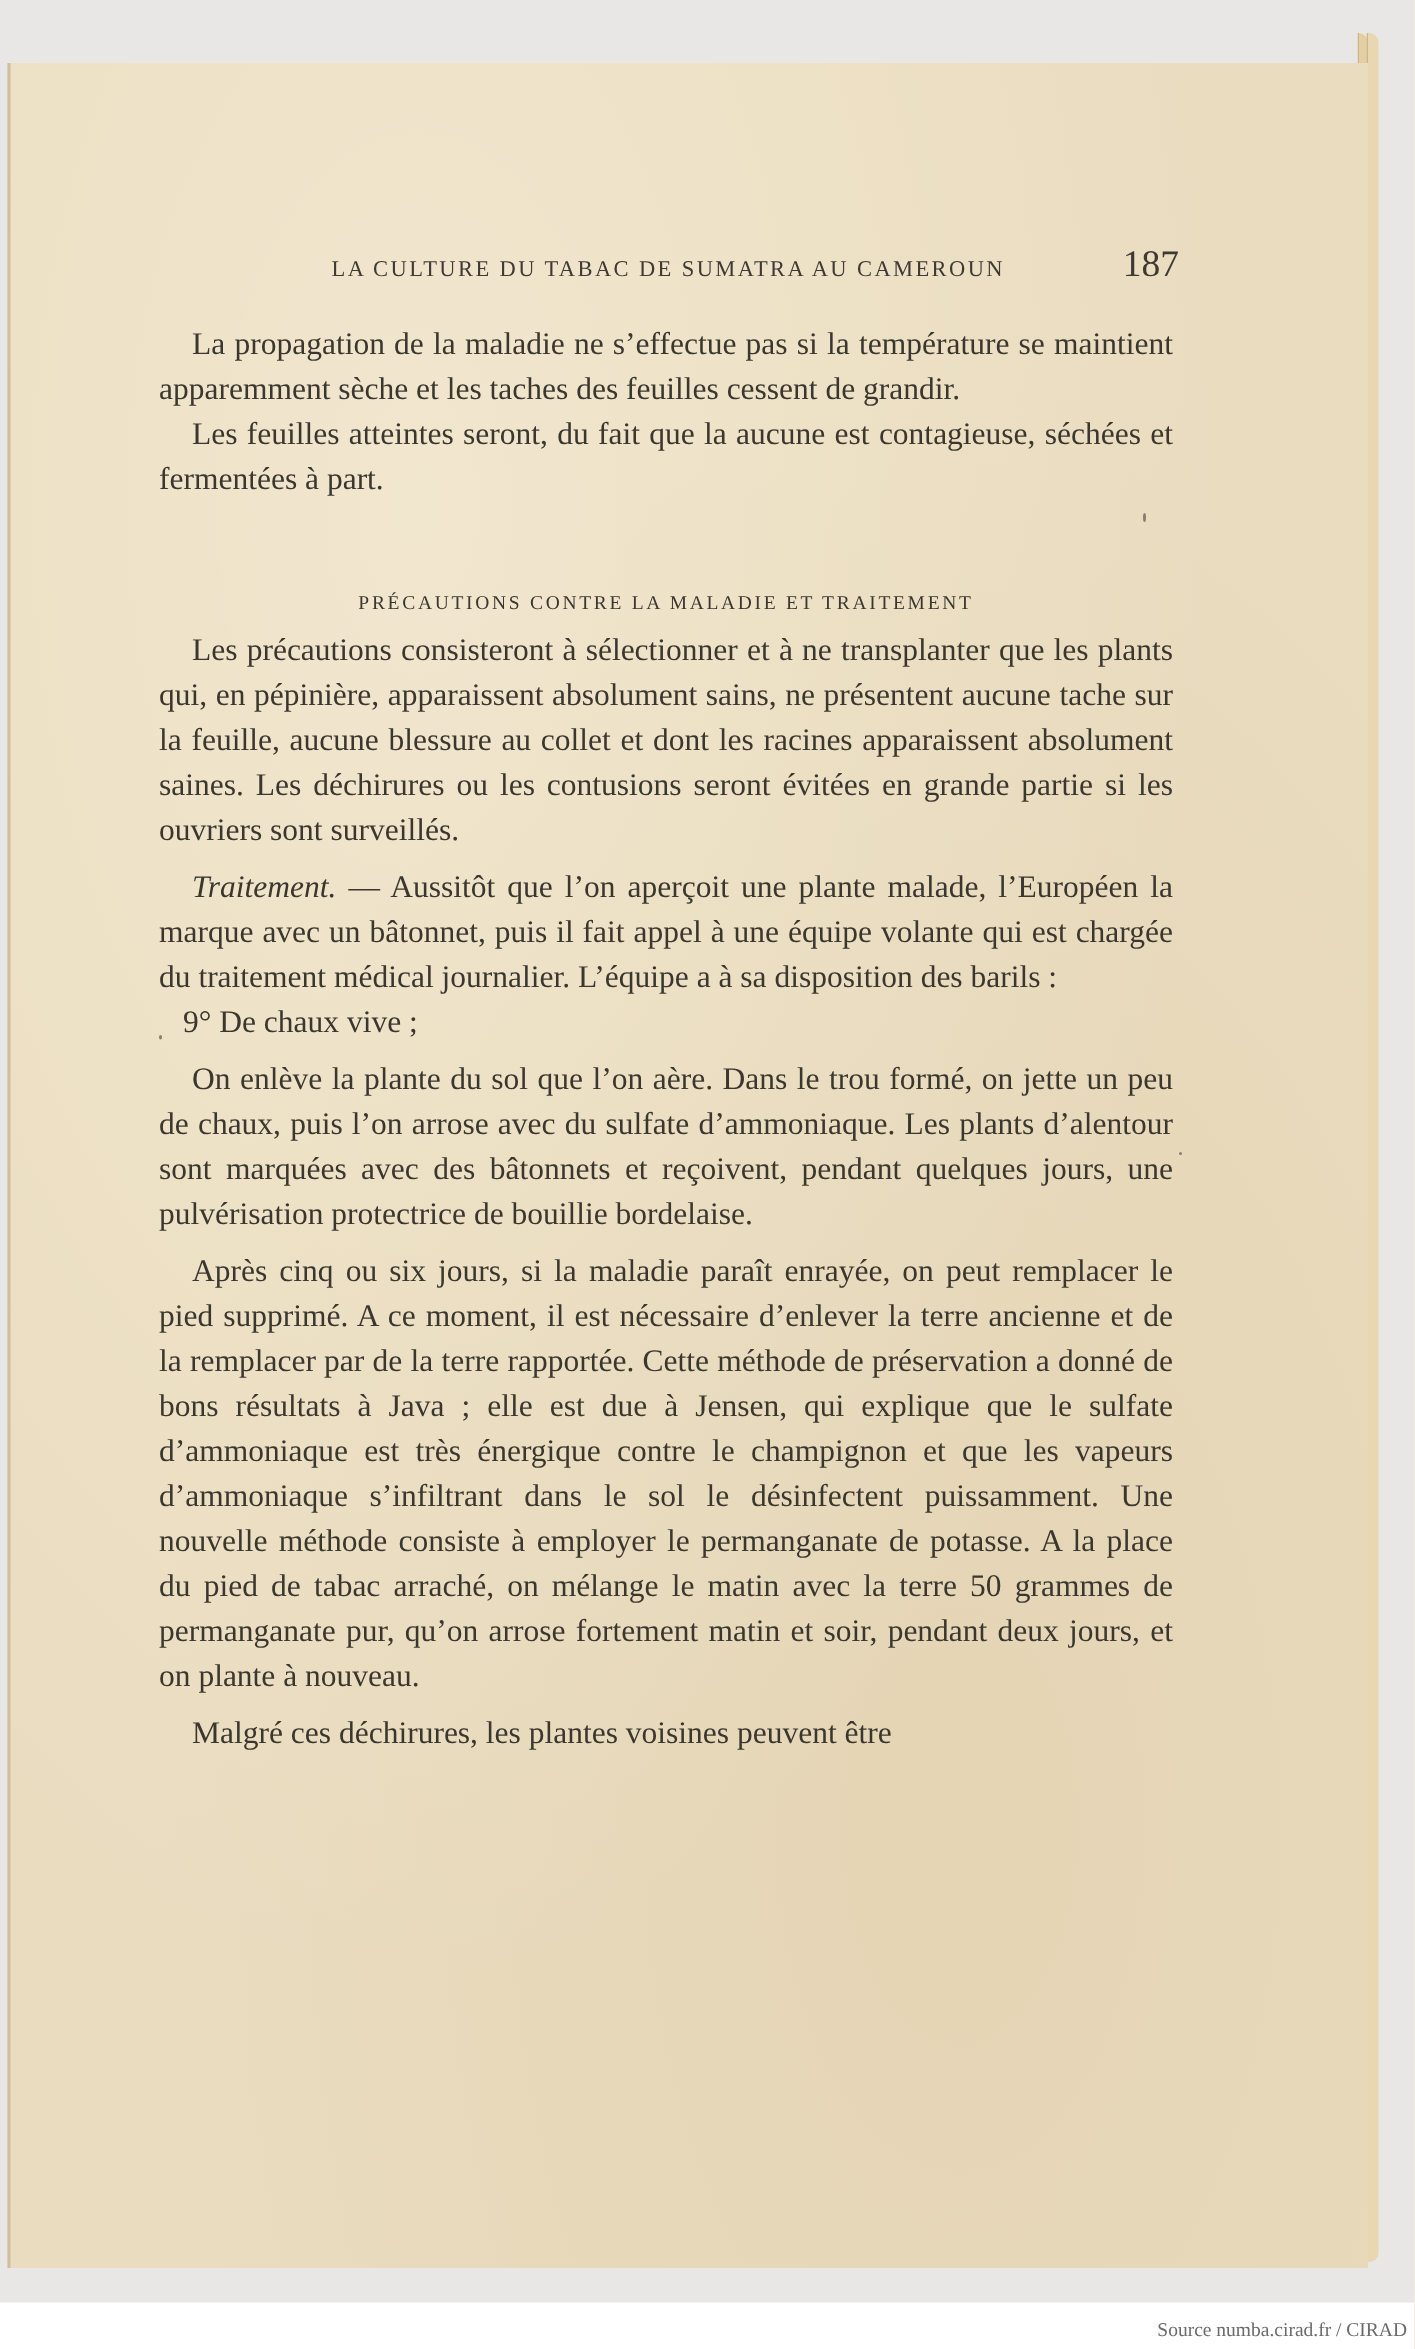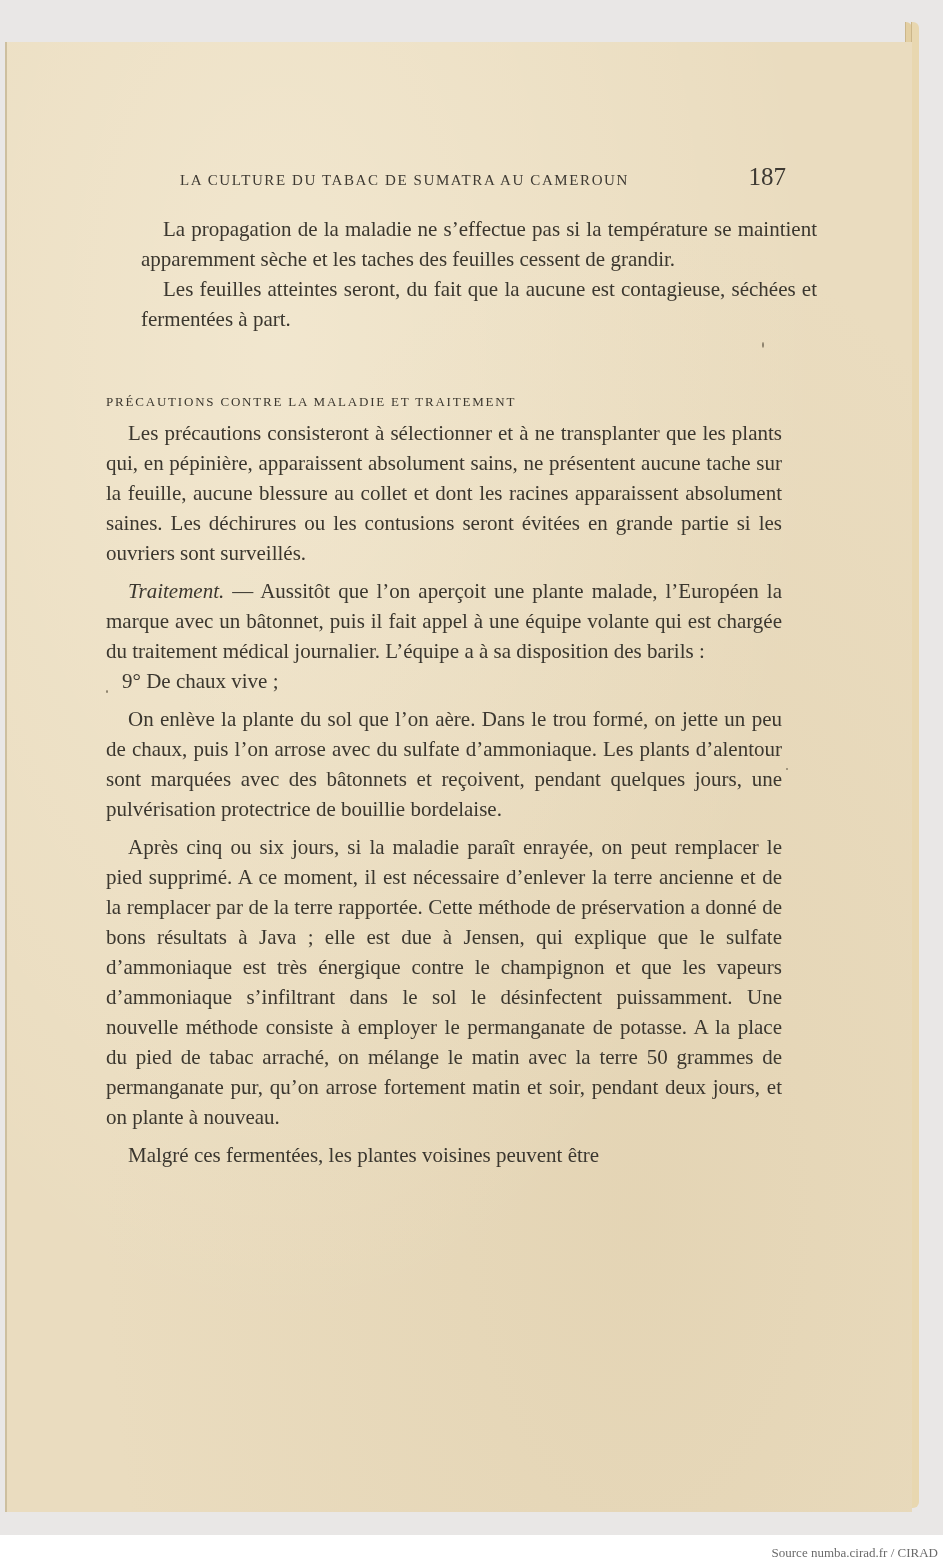--- a/index.html
+++ b/index.html
@@ -25,31 +25,31 @@
     background: #e3cfa3; border-left: 1px solid #cbb68a;
     border-radius: 0 6px 6px 0;
   }
   .edge1 { left: 905px; }
   .edge2 { left: 911px; width: 7px; background: #e8d7b0; }
   .running-head {
     position: absolute; left: 180px; top: 163px; width: 606px;
     display: flex; justify-content: space-between; align-items: baseline;
     color: #3e3a33;
   }
-  .running-title { font-size: 15px; letter-spacing: 1.6px; }
+  .running-title { font-size: 15px; letter-spacing: 1.6px; margin-left: 41px; }
   .page-number { font-size: 25px; }
   .text-block {
     position: absolute; left: 106px; width: 676px;
     color: #3b372f; font-size: 21px; line-height: 30px;
     text-align: justify;
   }
   .text-block p { margin: 0; text-indent: 22px; }
   .section-heading {
     position: absolute; left: 106px; top: 394px; width: 676px;
-    text-align: left; font-size: 13px; letter-spacing: 1.8px; color: #3b372f;
+    text-align: center; font-size: 13px; letter-spacing: 1.8px; color: #3b372f;
   }
   .italic { font-style: italic; }
   .list-item { text-indent: 0 !important; padding-left: 16px; }
   .para-gap { margin-top: 8px !important; }
   .source {
     position: absolute; right: 5px; top: 1545px;
     font-family: Liberation Serif, serif; font-size: 13px; color: #6a6a6a;
   }
   .speck { position: absolute; background: #8a7f6a; border-radius: 50%; }
 </style>
@@ -59,33 +59,33 @@
 <div class="scan-bg"></div>
 <div class="page-edge edge1"></div>
 <div class="page-edge edge2"></div>
 <div class="page"></div>
 
 <div class="running-head">
   <span class="running-title">LA CULTURE DU TABAC DE SUMATRA AU CAMEROUN</span>
   <span class="page-number">187</span>
 </div>
 
-<div class="text-block" style="top: 214px; margin-left: 35px;">
+<div class="text-block" style="top: 214px;">
   <p>La propagation de la maladie ne s’effectue pas si la température se maintient apparemment sèche et les taches des feuilles cessent de grandir.</p>
   <p>Les feuilles atteintes seront, du fait que la aucune est contagieuse, séchées et fermentées à part.</p>
 </div>
 
 <div class="section-heading">PRÉCAUTIONS CONTRE LA MALADIE ET TRAITEMENT</div>
 
 <div class="text-block" style="top: 418px;">
   <p>Les précautions consisteront à sélectionner et à ne transplanter que les plants qui, en pépinière, apparaissent absolument sains, ne présentent aucune tache sur la feuille, aucune blessure au collet et dont les racines apparaissent absolument saines. Les déchirures ou les contusions seront évitées en grande partie si les ouvriers sont surveillés.</p>
   <p class="para-gap"><span class="italic">Traitement.</span><span> — Aussitôt que l’on aperçoit une plante malade, l’Européen la marque avec un bâtonnet, puis il fait appel à une équipe volante qui est chargée du traitement médical journalier. L’équipe a à sa disposition des barils :</span></p>
   <p class="list-item">9° De chaux vive ;</p>
   <p class="para-gap">On enlève la plante du sol que l’on aère. Dans le trou formé, on jette un peu de chaux, puis l’on arrose avec du sulfate d’ammoniaque. Les plants d’alentour sont marquées avec des bâtonnets et reçoivent, pendant quelques jours, une pulvérisation protectrice de bouillie bordelaise.</p>
   <p class="para-gap">Après cinq ou six jours, si la maladie paraît enrayée, on peut remplacer le pied supprimé. A ce moment, il est nécessaire d’enlever la terre ancienne et de la remplacer par de la terre rapportée. Cette méthode de préservation a donné de bons résultats à Java ; elle est due à Jensen, qui explique que le sulfate d’ammoniaque est très énergique contre le champignon et que les vapeurs d’ammoniaque s’infiltrant dans le sol le désinfectent puissamment. Une nouvelle méthode consiste à employer le permanganate de potasse. A la place du pied de tabac arraché, on mélange le matin avec la terre 50 grammes de permanganate pur, qu’on arrose fortement matin et soir, pendant deux jours, et on plante à nouveau.</p>
-  <p class="para-gap">Malgré ces fermentées, les plantes voisines peuvent être</p>
+  <p class="para-gap">Malgré ces déchirures, les plantes voisines peuvent être</p>
 </div>
 
 <div class="speck" style="left:762px; top:342px; width:2px; height:6px;"></div>
 <div class="speck" style="left:786px; top:768px; width:2px; height:2px;"></div>
 <div class="speck" style="left:106px; top:690px; width:2px; height:3px;"></div>
 
 <div class="source">Source numba.cirad.fr / CIRAD</div>
 
 </body></html>

